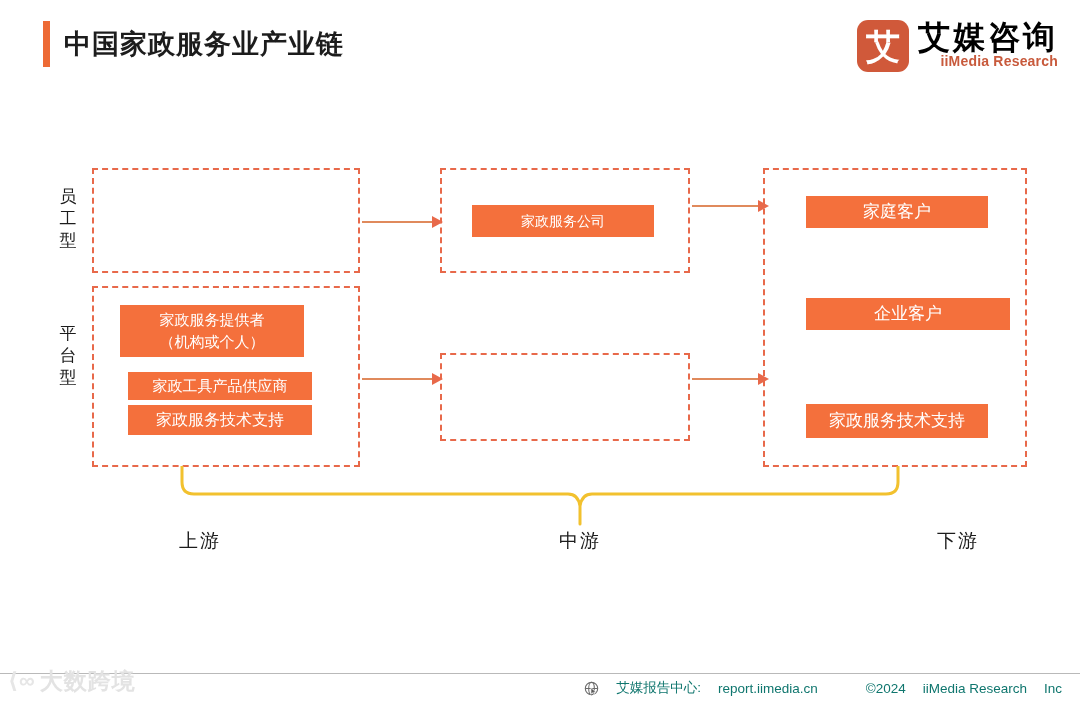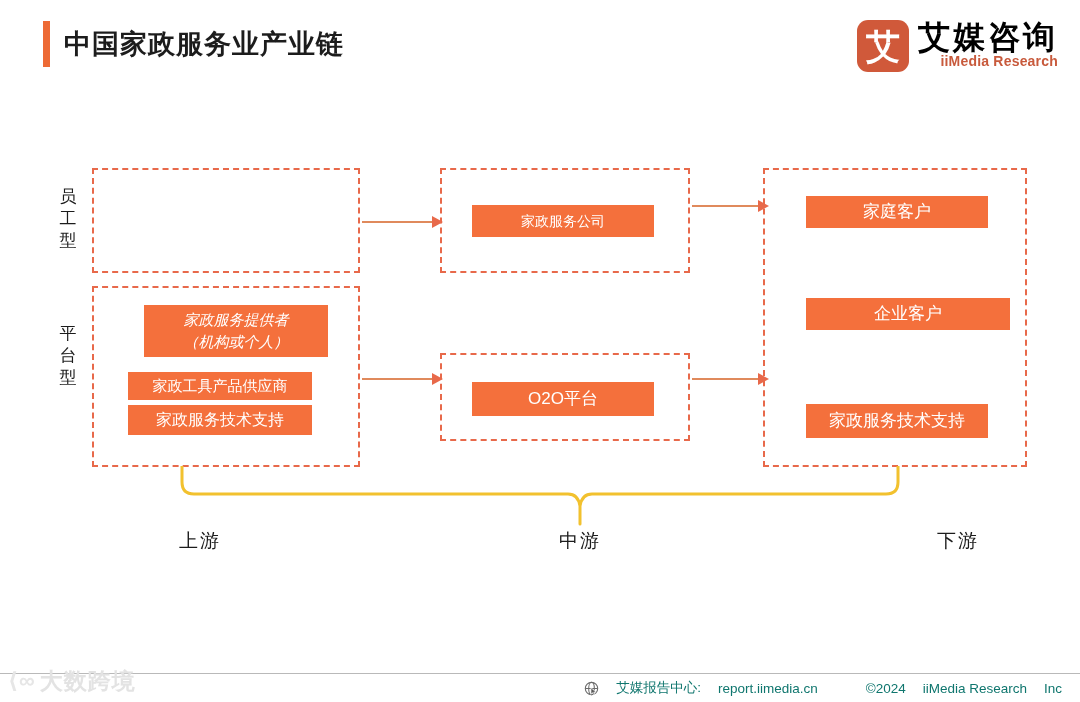--- a/index.html
+++ b/index.html
@@ -69,21 +69,21 @@
   .node {
     position: absolute;
     background: #F4703C;
     color: #ffffff;
     display: flex; align-items: center; justify-content: center;
     text-align: center;
     line-height: 24px;
     white-space: pre-line;
   }
   #node-up-emp-supplier   { left: 128px; top: 195px; width: 184px; height: 54px; font-size: 17px; }
-  #node-up-plat-provider  { left: 144px; top: 305px; width: 184px; height: 52px; font-size: 15px; line-height: 22px; font-style: italic; }
+  #node-up-plat-provider  { left: 120px; top: 305px; width: 184px; height: 52px; font-size: 15px; line-height: 22px; }
   #node-up-plat-tools     { left: 128px; top: 372px; width: 184px; height: 28px; font-size: 15px; }
   #node-up-plat-tech      { left: 128px; top: 405px; width: 184px; height: 30px; font-size: 16px; }
   #node-mid-company       { left: 472px; top: 205px; width: 182px; height: 32px; font-size: 14px; }
   #node-mid-o2o           { left: 472px; top: 382px; width: 182px; height: 34px; font-size: 17px; }
   #node-down-family       { left: 806px; top: 196px; width: 182px; height: 32px; font-size: 17px; }
   #node-down-enterprise   { left: 806px; top: 298px; width: 204px; height: 32px; font-size: 17px; }
   #node-down-gov          { left: 806px; top: 404px; width: 182px; height: 34px; font-size: 17px; }
 
   
   .arrow { position: absolute; }
@@ -153,21 +153,20 @@
   <div class="dbox" id="dbox-mid-platform"></div>
   <div class="dbox" id="dbox-down"></div>
 
 
   <div class="node" id="node-up-plat-provider">家政服务提供者
 （机构或个人）</div>
   <div class="node" id="node-up-plat-tools">家政工具产品供应商</div>
   <div class="node" id="node-up-plat-tech">家政服务技术支持</div>
 
   <div class="node" id="node-mid-company">家政服务公司</div>
-  <div class="node" id="node-mid-o2o">O2O平台</div>
 
   <div class="node" id="node-down-family">家庭客户</div>
   <div class="node" id="node-down-enterprise">企业客户</div>
   <div class="node" id="node-down-gov">家政服务技术支持</div>
 
   <svg class="arrow" id="arrow-a" width="82" height="18" viewBox="0 0 82 18">
     <line x1="0" y1="9" x2="70" y2="9" stroke="#E08A5C" stroke-width="2"></line>
     <polygon points="70,3 81,9 70,15" fill="#E8694A"></polygon>
   </svg>
   <svg class="arrow" id="arrow-b" width="78" height="18" viewBox="0 0 78 18">

